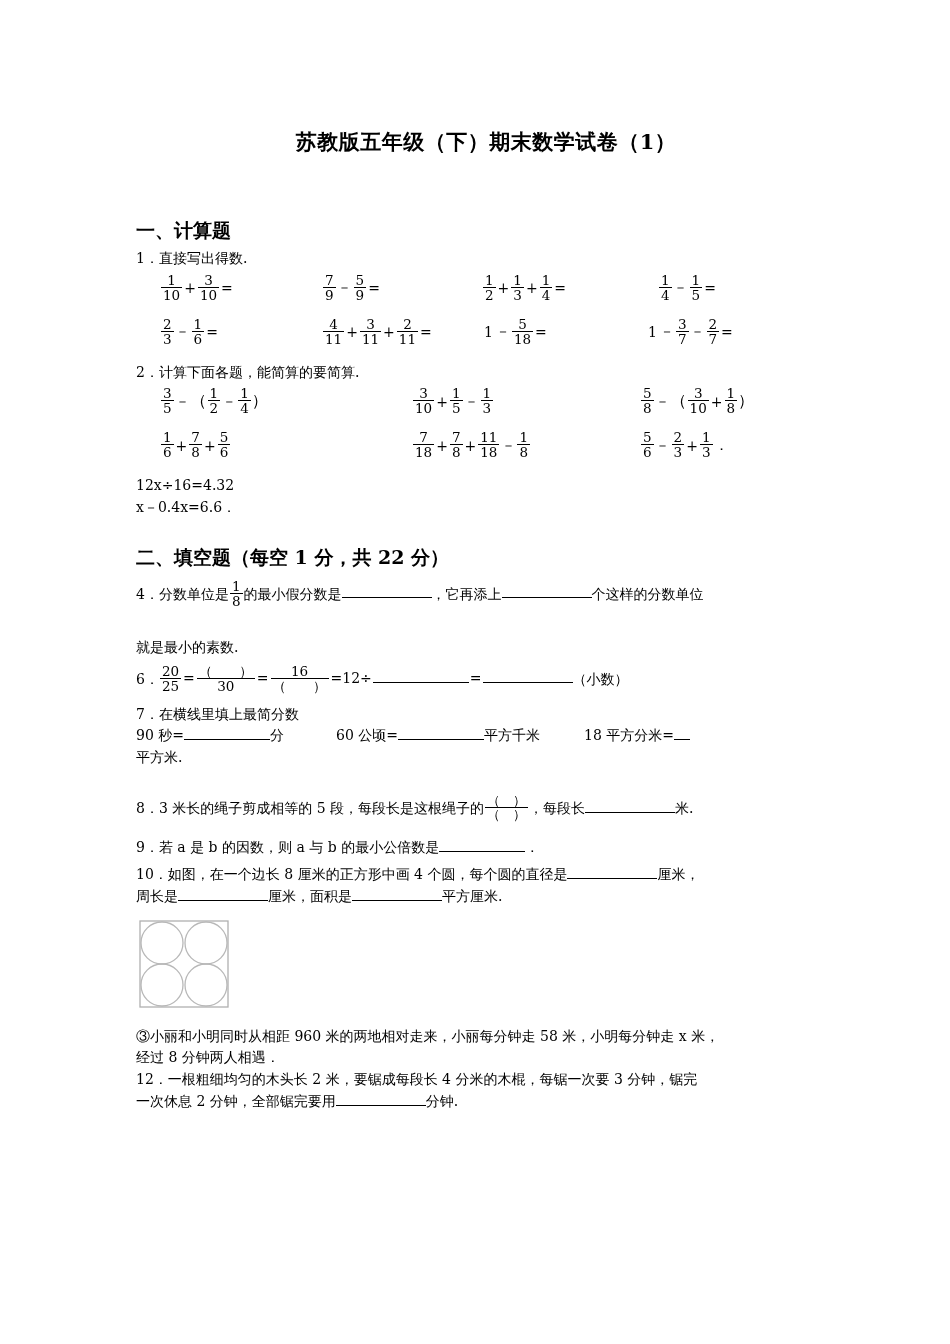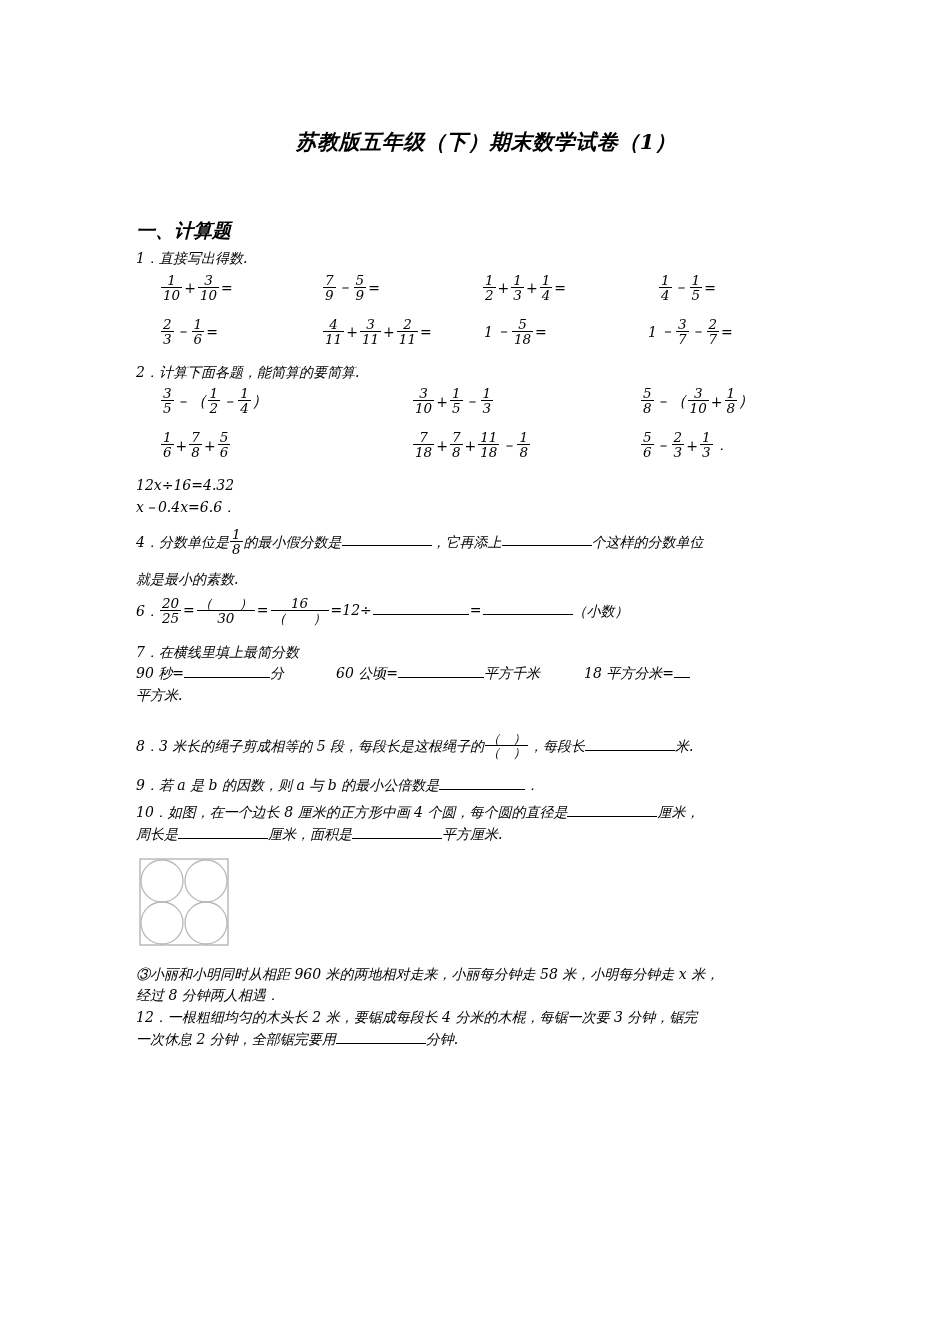--- a/index.html
+++ b/index.html
@@ -13,21 +13,20 @@
     font-family: "DejaVu Serif", "Liberation Serif", serif;
     color: #000000;
     position: relative;
     overflow: hidden;
   }
   .page {
     position: relative;
     width: 794px;
     height: 1344px;
     padding: 0;
-    font-style: italic;
   }
   .content {
     position: absolute;
     left: 136px;
     top: 0;
     width: 700px;
   }
 
   
   .doc-title {
@@ -169,32 +168,33 @@
     </div>
     <div class="calc-row">
       <div class="calc-cell" style="left:24px"><span class="frac"><span class="num">1</span><span class="den">6</span></span><span class="op">+</span><span class="frac"><span class="num">7</span><span class="den">8</span></span><span class="op">+</span><span class="frac"><span class="num">5</span><span class="den">6</span></span></div>
       <div class="calc-cell" style="left:276px"><span class="frac"><span class="num">7</span><span class="den">18</span></span><span class="op">+</span><span class="frac"><span class="num">7</span><span class="den">8</span></span><span class="op">+</span><span class="frac"><span class="num">11</span><span class="den">18</span></span><span class="op">－</span><span class="frac"><span class="num">1</span><span class="den">8</span></span></div>
       <div class="calc-cell" style="left:504px"><span class="frac"><span class="num">5</span><span class="den">6</span></span><span class="op">－</span><span class="frac"><span class="num">2</span><span class="den">3</span></span><span class="op">+</span><span class="frac"><span class="num">1</span><span class="den">3</span></span><span class="op">．</span></div>
     </div>
 
     <div class="q-line">12x÷16=4.32</div>
     <div class="q-line">x－0.4x=6.6．</div>
 
+    <div class="section-heading sec2">二、填空题（每空 1 分，共 22 分）</div>
 
     <div class="q-line q-spaced">
       <span>4．</span><span>分数单位是</span><span class="frac"><span class="num">1</span><span class="den">8</span></span><span>的最小假分数是</span><span class="blank w90"></span><span>，它再添上</span><span class="blank w90"></span><span>个这样的分数单位</span>
     </div>
-    <div class="q-line" style="margin-top:12px">就是最小的素数.</div>
+    <div class="q-line" style="margin-top:28px">就是最小的素数.</div>
 
 
     <div class="q-line" style="margin-top:6px">
       <span>6．</span><span class="frac"><span class="num">20</span><span class="den">25</span></span><span class="op">=</span><span class="frac"><span class="num">（　　）</span><span class="den">30</span></span><span class="op">=</span><span class="frac"><span class="num">16</span><span class="den">（　　）</span></span><span class="op">=12÷</span><span class="blank w96"></span><span class="op">=</span><span class="blank w90"></span><span>（小数）</span>
     </div>
 
-    <div class="q-line" style="margin-top:16px">
+    <div class="q-line" style="margin-top:10px">
       <span>7．</span><span>在横线里填上最简分数</span>
     </div>
     <div class="q-line">
       <span>90 秒=</span><span class="blank w86"></span><span>分</span><span style="display:inline-block;width:52px"></span><span>60 公顷=</span><span class="blank w86"></span><span>平方千米</span><span style="display:inline-block;width:44px"></span><span>18 平方分米=</span><span class="blank w14"></span>
     </div>
     <div class="q-line">平方米.</div>
 
     <div class="q-line" style="margin-top:26px">
       <span>8．</span><span>3 米长的绳子剪成相等的 5 段，每段长是这根绳子的</span><span class="frac small"><span class="num">（　）</span><span class="den">（　）</span></span><span>，每段长</span><span class="blank w90"></span><span>米.</span>
     </div>

